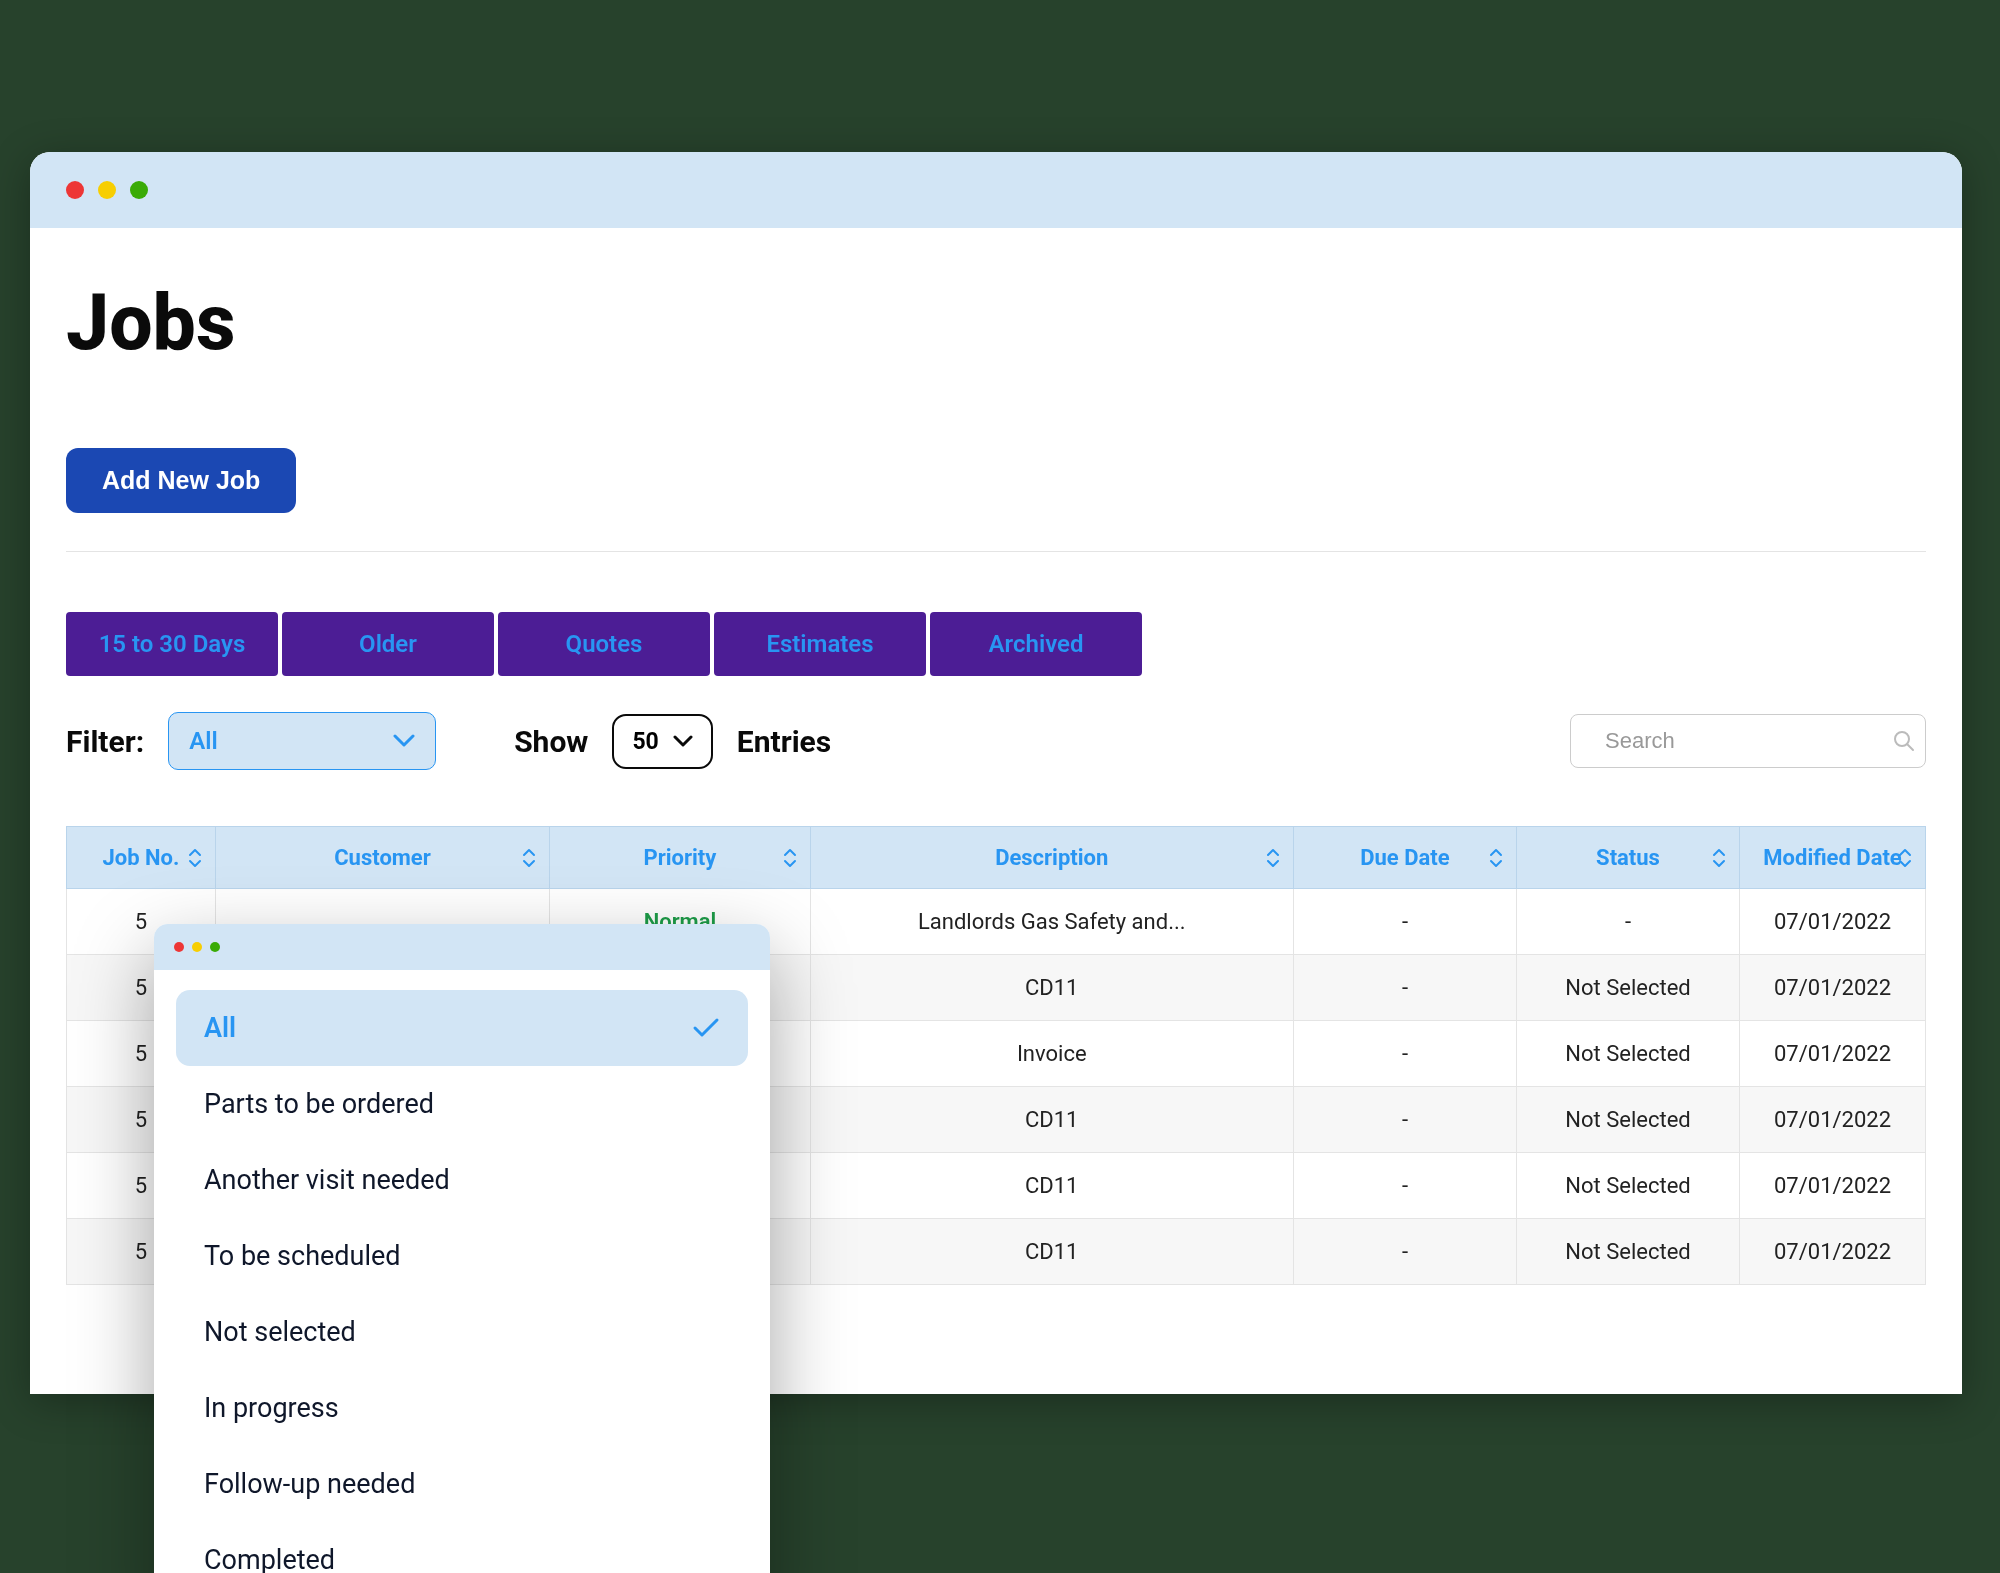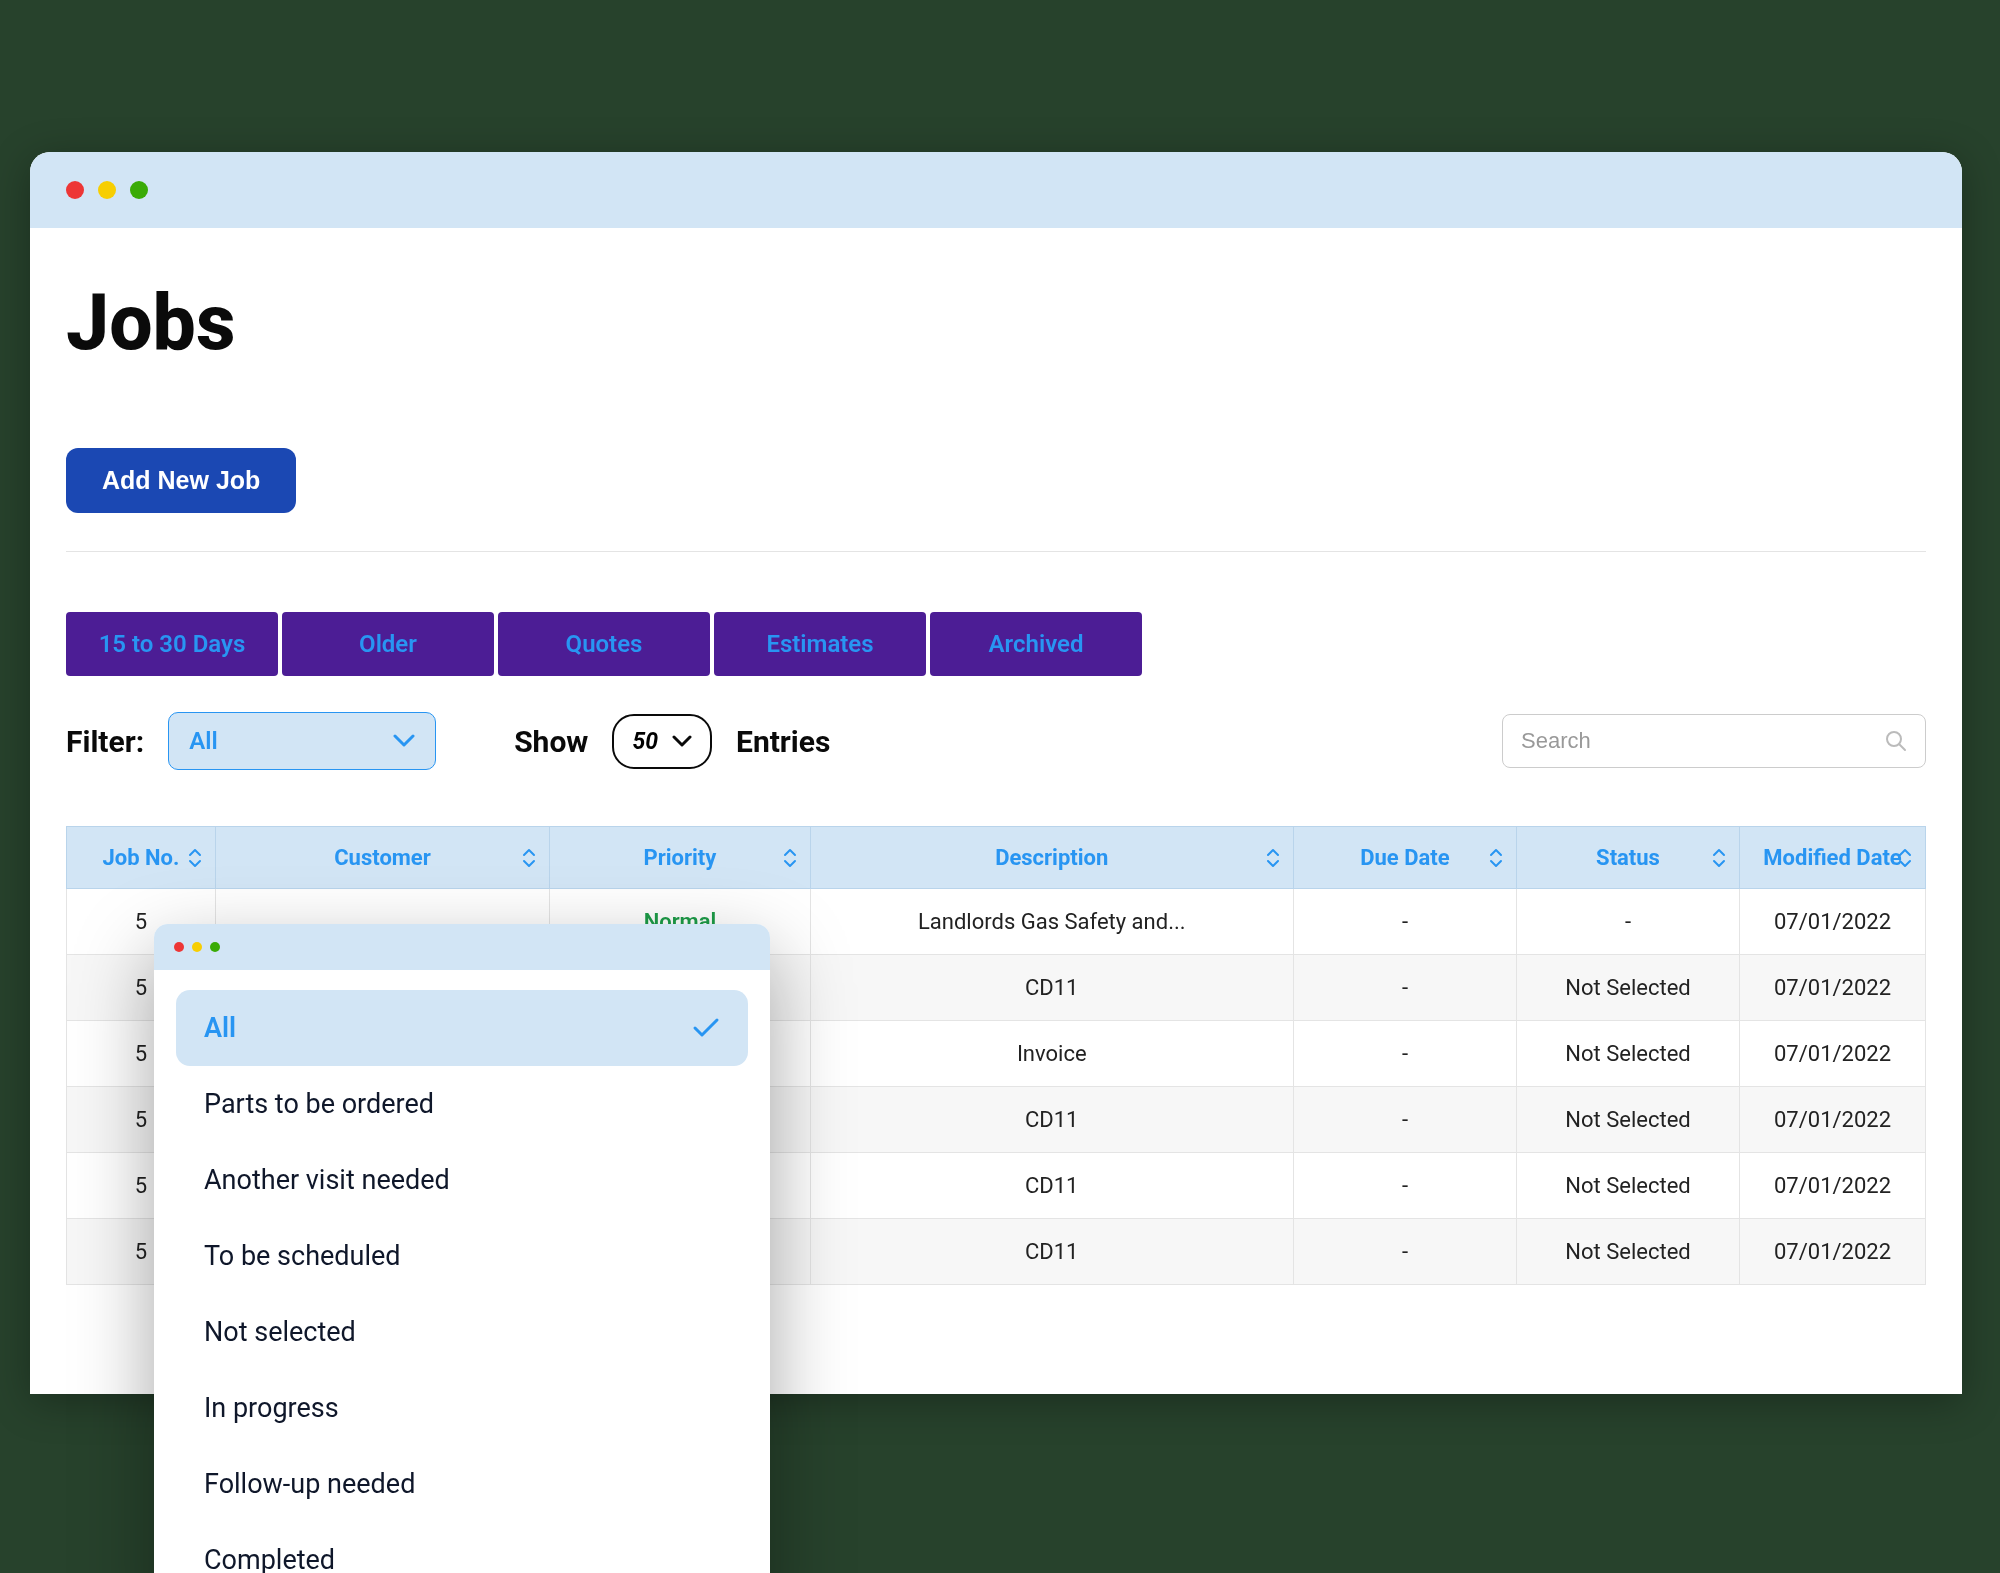--- a/index.html
+++ b/index.html
@@ -100,39 +100,38 @@
     display: flex;
     justify-content: space-between;
     align-items: center;
     font-size: 24px;
     color: #2895F2;
     font-weight: 600;
     cursor: pointer;
   }
   .show-select {
     border: 2px solid #0A0A0A;
-    border-radius: 22px;
+    border-radius: 14px;
     padding: 12px 18px;
     display: flex;
     align-items: center;
     gap: 14px;
     font-size: 23px;
     font-weight: 700;
     cursor: pointer;
-    font-style: italic;
   }
   .spacer { flex: 1; }
   .search-wrap {
     border: 1px solid #ccc;
     border-radius: 8px;
-    width: 424px;
+    width: 356px;
     height: 54px;
     display: flex;
     align-items: center;
-    padding: 0 18px;
+    padding: 0 34px;
     color: #999;
     margin-left: 45px;
   }
   .search-input {
     border: none;
     outline: none;
     flex: 1;
     font-size: 22px;
     color: #333;
     background: transparent;

